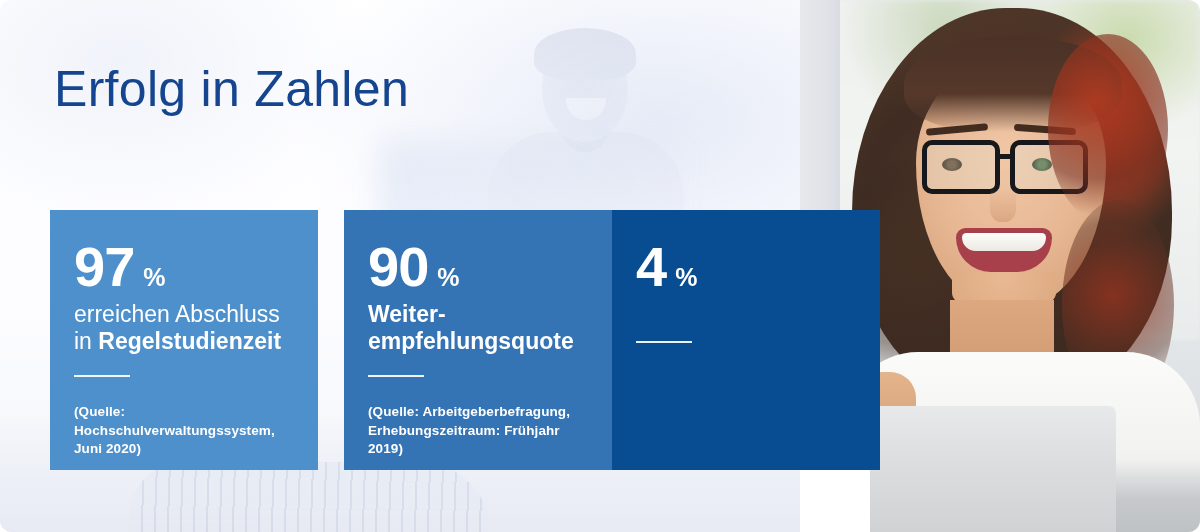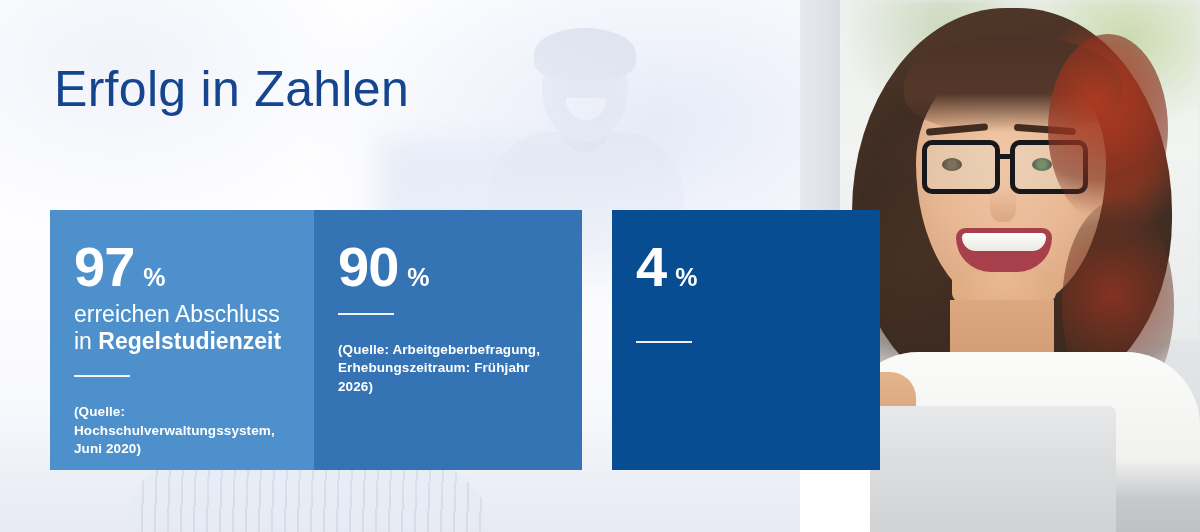--- a/index.html
+++ b/index.html
@@ -10,20 +10,21 @@
     overflow: hidden;
     font-family: "Liberation Sans", sans-serif;
   }
 
   .slide {
     position: relative;
     width: 1200px;
     height: 532px;
     background: #ffffff;
     overflow: hidden;
+    border-radius: 12px;
   }
 
   
   .bg-photo {
     position: absolute;
     left: 0; top: 0;
     width: 800px; height: 532px;
     overflow: hidden;
     background: linear-gradient(160deg, #fbfcfe 0%, #f7f9fc 40%, #eef1f8 100%);
   }
@@ -221,21 +222,21 @@
   .cards { position: absolute; left: 50px; top: 210px; }
 
   .card {
     position: absolute;
     top: 0;
     height: 260px;
     padding: 30px 24px 0 24px;
     color: #ffffff;
   }
   .card.c1 { left: 0px;   width: 268px; background: #4e90cb; }
-  .card.c2 { left: 264px; width: 268px; background: #3574b4; }
+  .card.c2 { left: 294px; width: 268px; background: #3574b4; }
   .card.c3 { left: 562px; width: 268px; background: #084c92; }
 
   .stat-line { display: flex; align-items: baseline; gap: 9px; }
   .stat-num {
     font-size: 56px;
     font-weight: bold;
     line-height: 0.95;
     letter-spacing: -1px;
   }
   .stat-pct { font-size: 25px; font-weight: bold; }
@@ -327,22 +328,24 @@
       <div class="card-body"><span>erreichen Abschluss in </span><b>Regelstudienzeit</b></div>
       <div class="divider"></div>
       <div class="source">(Quelle: Hochschulverwaltungssystem, Juni 2020)</div>
     </div>
 
     <div class="card c2">
       <div class="stat-line">
         <span class="stat-num">90</span>
         <span class="stat-pct">%</span>
       </div>
+      <div class="card-body bold" style="white-space:pre-line">Weiter-
+empfehlungsquote</div>
       <div class="divider"></div>
-      <div class="source">(Quelle: Arbeitgeberbefragung, Erhebungszeitraum: Frühjahr 2026)</div>
+      <div class="source">(Quelle: Arbeitgeberbefragung, Erhebungszeitraum: Frühjahr 2019)</div>
     </div>
 
     <div class="card c3">
       <div class="stat-line">
         <span class="stat-num">4</span>
         <span class="stat-pct">%</span>
       </div>
       <div class="divider"></div>
     </div>
 

